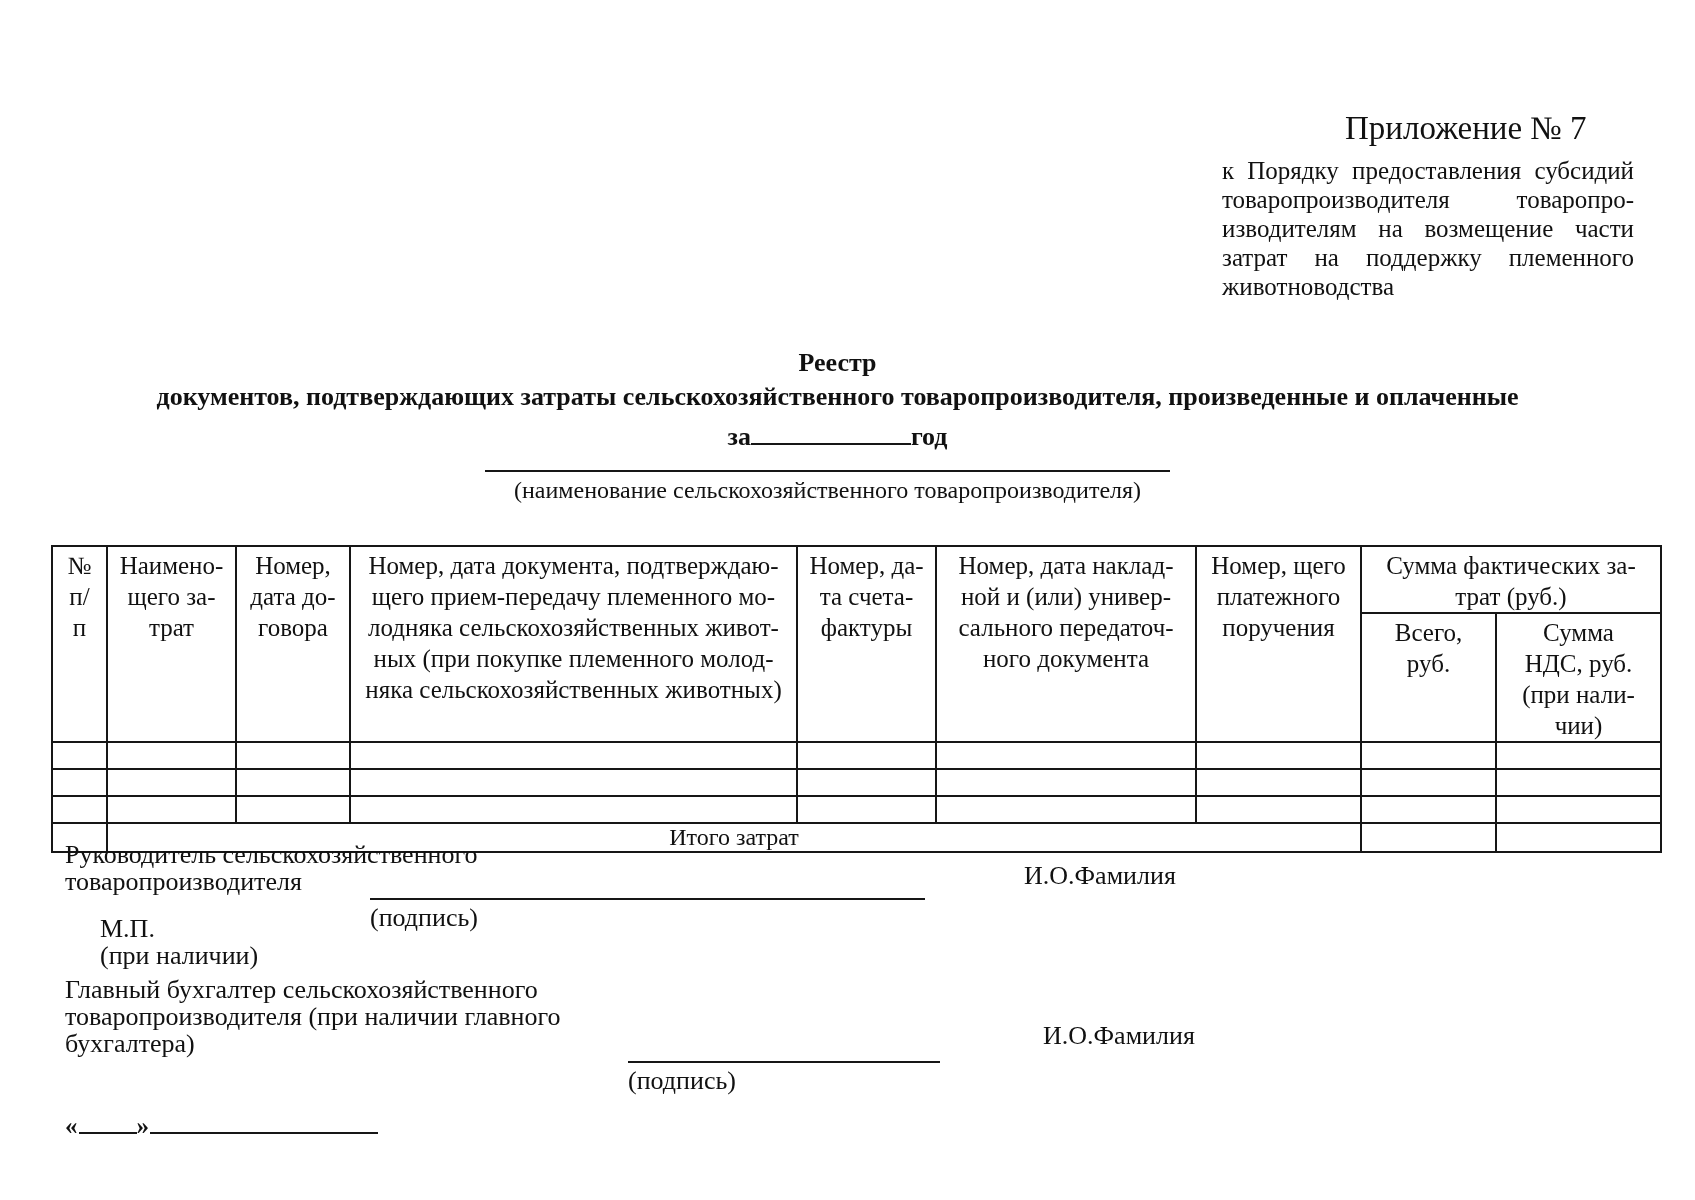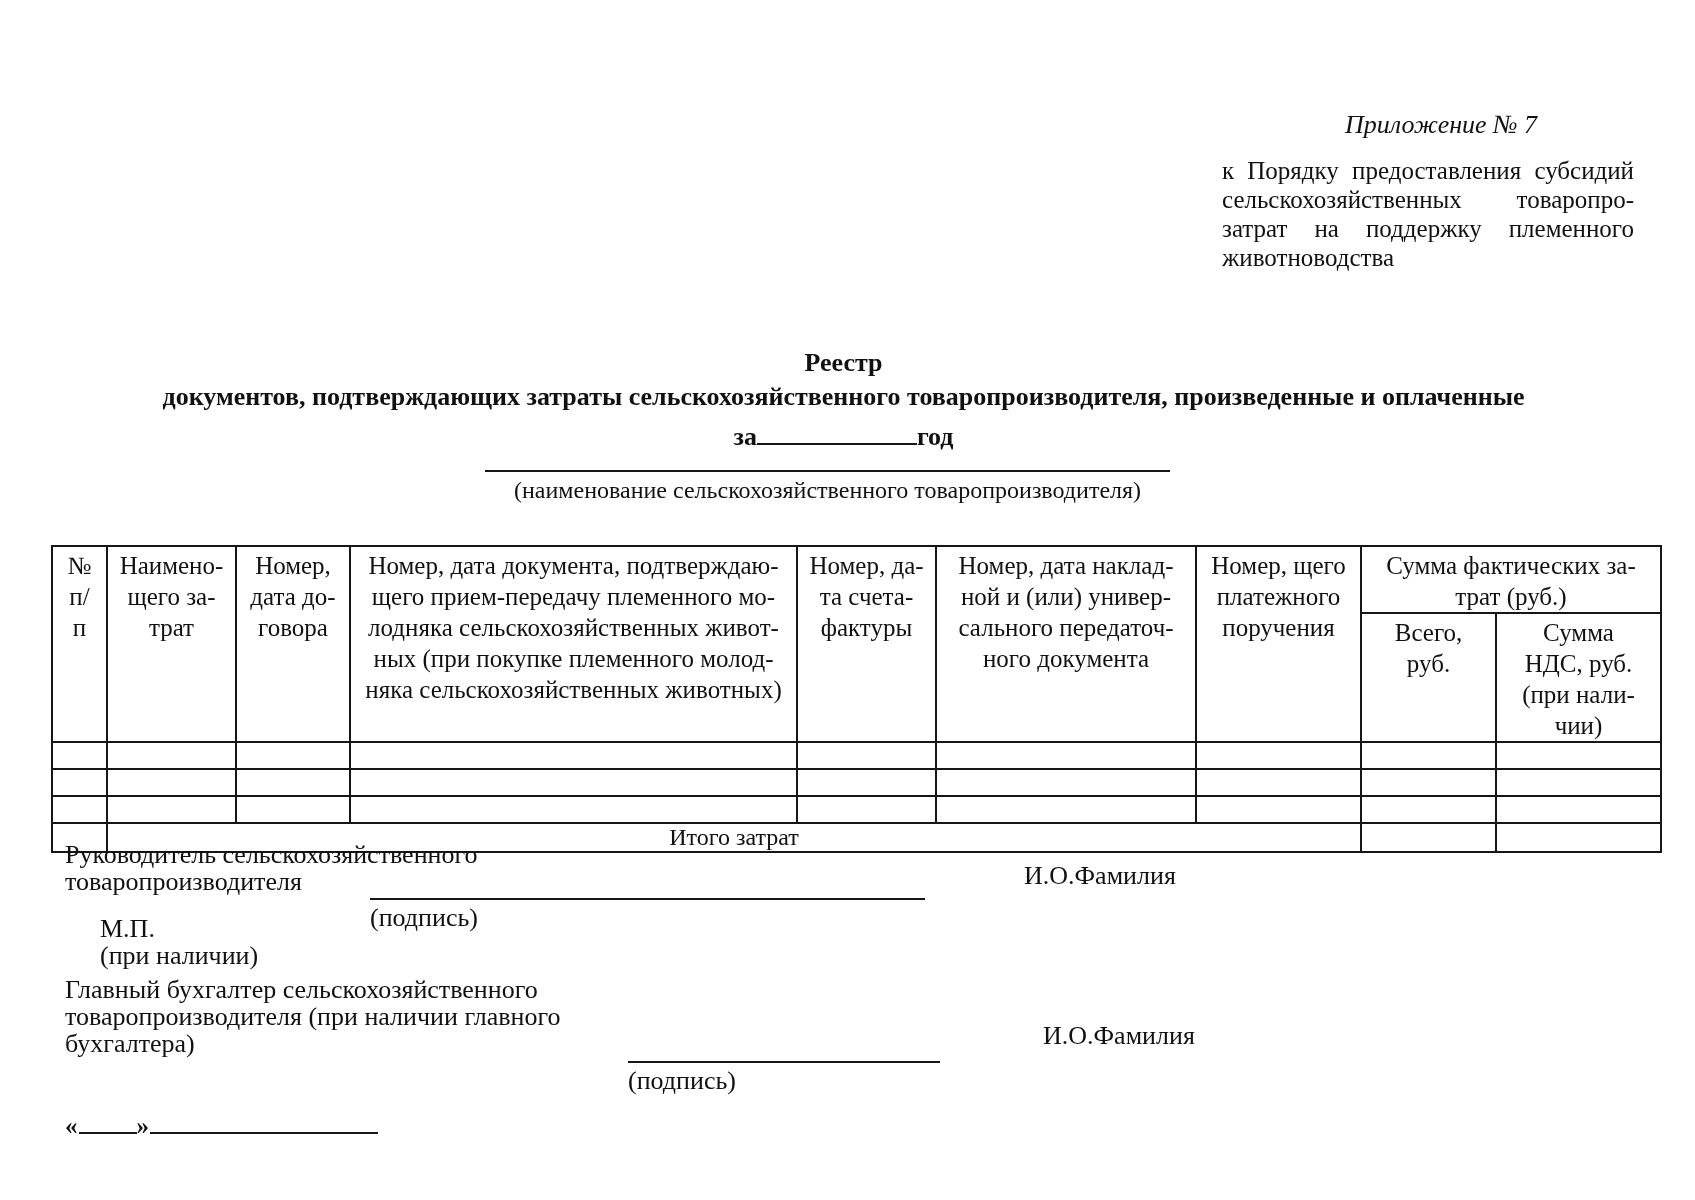--- a/index.html
+++ b/index.html
@@ -4,27 +4,27 @@
 <style>
   html,body{margin:0;padding:0;background:#e8e8e8;}
   .page{
     position:relative;width:1695px;height:1200px;background:#ffffff;
     font-family:"Liberation Serif", serif;color:#111111;overflow:hidden;
     margin:0 auto;
   }
   .abs{position:absolute;}
 
   
-  .appendix{font-size:26px;white-space:nowrap;font-style:italic;}
+  .appendix{font-size:33px;white-space:nowrap;}
   .note{width:412px;font-size:25px;line-height:29px;}
   .note-line{text-align:justify;text-align-last:justify;}
   .note-line:last-child{text-align-last:left;}
 
   
-  .title-wrap{left:39px;width:1609px;text-align:center;font-family:Liberation Serif, serif;}
+  .title-wrap{left:33px;width:1609px;text-align:center;font-family:Liberation Serif, serif;}
   .title{font-size:26px;font-weight:bold;}
   .fill-line{display:inline-block;border-bottom:2px solid #161616;height:25px;vertical-align:baseline;}
   .rule{border-bottom:2px solid #161616;height:0;}
   .caption{font-size:24px;text-align:center;}
 
   
   table.reg{border-collapse:collapse;table-layout:fixed;width:1609px;}
   table.reg th,table.reg td{
     border:2px solid #161616;padding:0;font-weight:normal;
   }
@@ -48,21 +48,22 @@
 </style>
 </head>
 <body>
 
 <div class="page">
 
   <div class="abs appendix" style="left:1345px;top:110px;">Приложение № 7</div>
 
   <div class="abs note" style="left:1222px;top:156px;font-family:Liberation Serif, serif;">
     <div class="note-line">к Порядку предоставления субсидий</div>
-    <div class="note-line">сельскохозяйственных товаропро-</div>
+    <div class="note-line">товаропроизводителя товаропро-</div>
+    <div class="note-line">изводителям на возмещение части</div>
     <div class="note-line">затрат на поддержку племенного</div>
     <div class="note-line">животноводства</div>
   </div>
 
   <div class="abs title-wrap" style="top:348px;">
     <span class="title">Реестр</span>
   </div>
   <div class="abs title-wrap" style="top:382px;">
     <span class="title">документов, подтверждающих затраты сельскохозяйственного товаропроизводителя, произведенные и оплаченные</span>
   </div>

